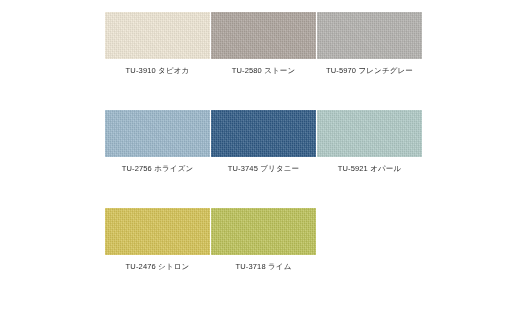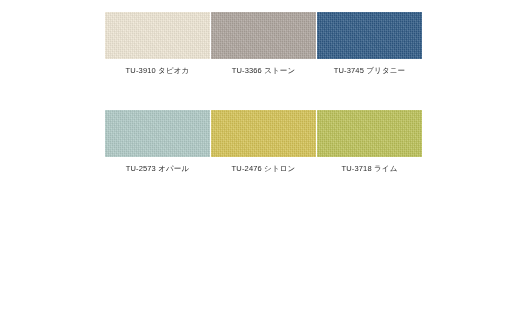--- a/index.html
+++ b/index.html
@@ -80,33 +80,41 @@
   <div class="grid">
 
     <div class="cell">
       <div class="chip" style="background-color: rgb(238, 230, 212);"></div>
       <div class="label">TU-3910 タピオカ</div>
     </div>
 
 
     <div class="cell">
       <div class="chip" style="background-color: rgb(173, 164, 157);"></div>
-      <div class="label">TU-3366 ストーン</div>
+      <div class="label">TU-2580 ストーン</div>
     </div>
 
+    <div class="cell">
+      <div class="chip" style="background-color: rgb(179, 177, 174);"></div>
+      <div class="label">TU-5970 フレンチグレー</div>
+    </div>
 
+    <div class="cell">
+      <div class="chip" style="background-color: rgb(155, 184, 203);"></div>
+      <div class="label">TU-2756 ホライズン</div>
+    </div>
 
     <div class="cell">
       <div class="chip" style="background-color: rgb(46, 90, 133);"></div>
       <div class="label">TU-3745 ブリタニー</div>
     </div>
 
     <div class="cell">
       <div class="chip" style="background-color: rgb(175, 202, 198);"></div>
-      <div class="label">TU-2573 オパール</div>
+      <div class="label">TU-5921 オパール</div>
     </div>
 
     <div class="cell">
       <div class="chip" style="background-color: rgb(213, 195, 85);"></div>
       <div class="label">TU-2476 シトロン</div>
     </div>
 
     <div class="cell">
       <div class="chip" style="background-color: rgb(188, 194, 88);"></div>
       <div class="label">TU-3718 ライム</div>

